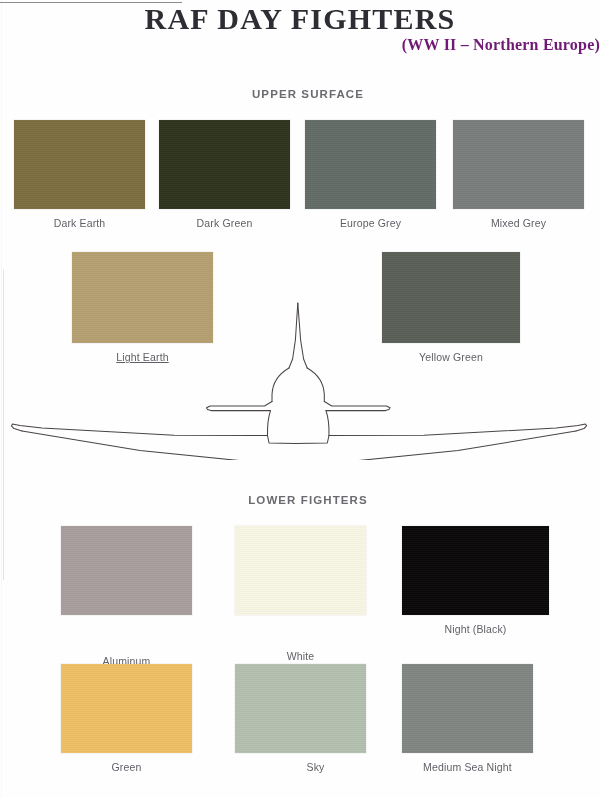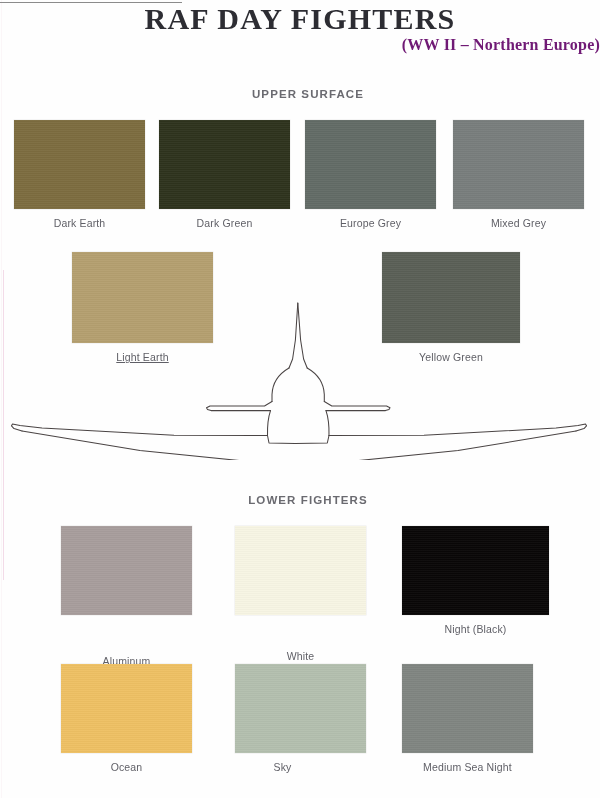--- a/index.html
+++ b/index.html
@@ -159,17 +159,17 @@
 <div class="swatch-label" style="left: 32px; width: 221px; top: 351px; text-decoration: underline;">Light Earth</div>
 <div class="swatch" style="left: 382px; top: 252px; width: 138px; height: 91px; background: rgb(90, 95, 86);"></div>
 <div class="swatch-label" style="left: 342px; width: 218px; top: 351px;">Yellow Green</div>
 <div class="swatch" style="left: 61px; top: 526px; width: 131px; height: 89px; background: rgb(167, 157, 156);"></div>
 <div class="swatch-label" style="left: 21px; width: 211px; top: 623px; margin-top: 32px;">Aluminum</div>
 <div class="swatch" style="left: 235px; top: 526px; width: 131px; height: 89px; background: rgb(247, 245, 227);"></div>
 <div class="swatch-label" style="left: 195px; width: 211px; top: 650px;">White</div>
 <div class="swatch" style="left: 402px; top: 526px; width: 147px; height: 89px; background: rgb(9, 7, 7);"></div>
 <div class="swatch-label" style="left: 362px; width: 227px; top: 623px;">Night (Black)</div>
 <div class="swatch" style="left: 61px; top: 664px; width: 131px; height: 89px; background: rgb(238, 192, 99);"></div>
-<div class="swatch-label" style="left: 21px; width: 211px; top: 761px;">Ocean</div>
+<div class="swatch-label" style="left: 21px; width: 211px; top: 761px;">Green</div>
 <div class="swatch" style="left: 235px; top: 664px; width: 131px; height: 89px; background: rgb(179, 191, 174);"></div>
-<div class="swatch-label" style="left: 177px; width: 211px; top: 761px;">Sky</div>
+<div class="swatch-label" style="left: 210px; width: 211px; top: 761px;">Sky</div>
 <div class="swatch" style="left: 402px; top: 664px; width: 131px; height: 89px; background: rgb(128, 133, 129);"></div>
 <div class="swatch-label" style="left: 362px; width: 211px; top: 761px;">Medium Sea Night</div>
 
 </body></html>

